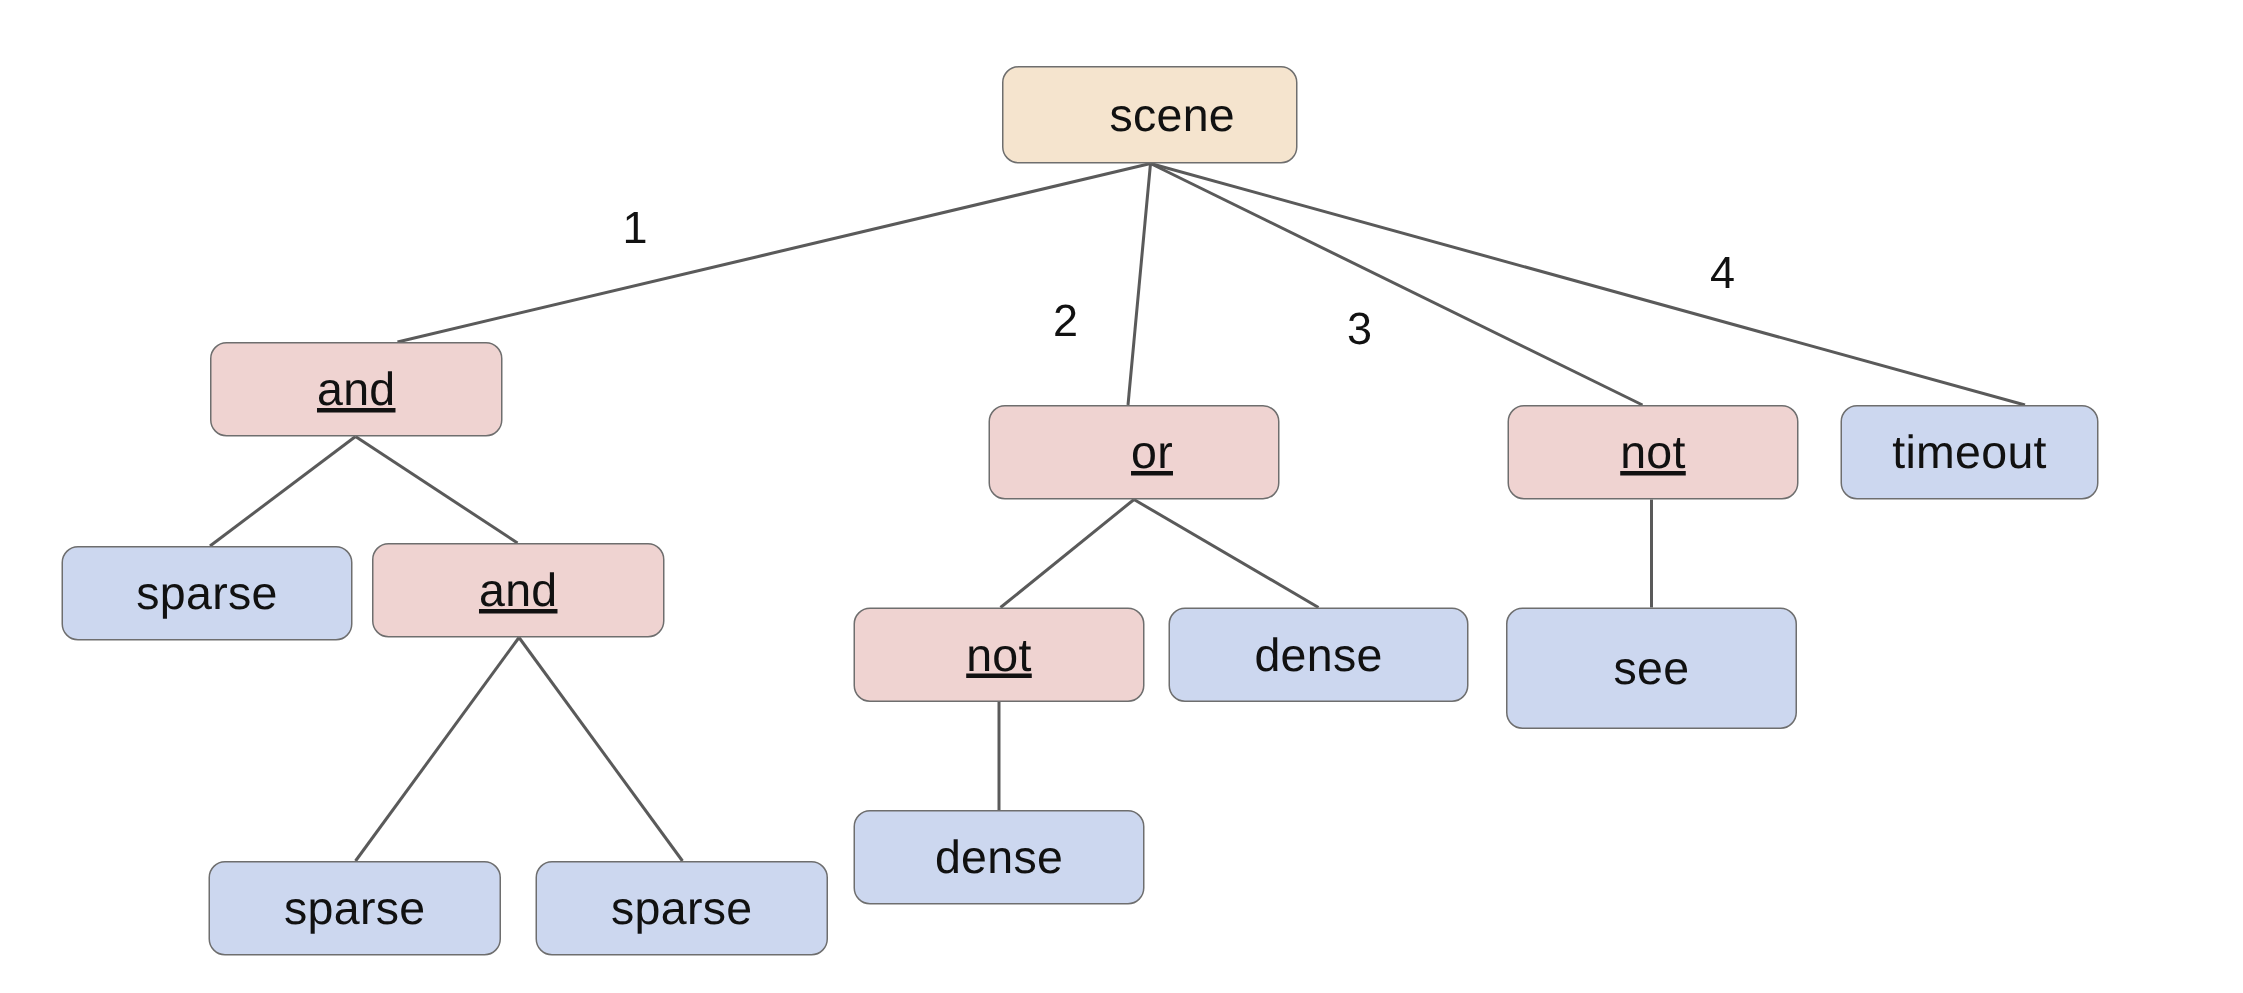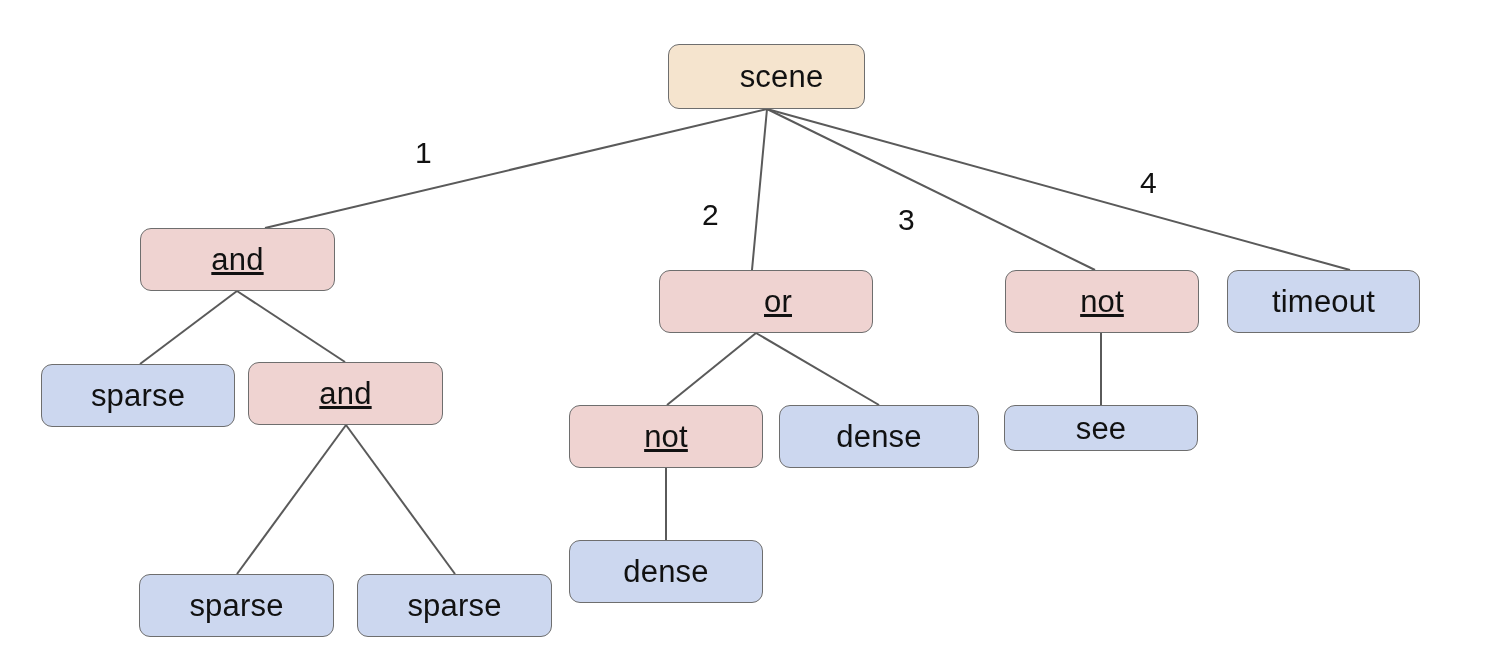--- a/index.html
+++ b/index.html
@@ -62,28 +62,28 @@
       <line x1="346" y1="425" x2="237" y2="574" stroke="#5a5a5a" stroke-width="2"></line>
       <line x1="346" y1="425" x2="455" y2="574" stroke="#5a5a5a" stroke-width="2"></line>
       <line x1="756" y1="333" x2="667" y2="405" stroke="#5a5a5a" stroke-width="2"></line>
       <line x1="756" y1="333" x2="879" y2="405" stroke="#5a5a5a" stroke-width="2"></line>
       <line x1="666" y1="468" x2="666" y2="540" stroke="#5a5a5a" stroke-width="2"></line>
       <line x1="1101" y1="333" x2="1101" y2="405" stroke="#5a5a5a" stroke-width="2"></line>
     </svg>
   <div id="node-layer">
       <div class="node root" style="left: 668px; top: 44px; width: 197px; height: 65px; padding-left: 30px;">scene</div>
       <div class="node op" style="left: 140px; top: 228px; width: 195px; height: 63px;">and</div>
-      <div class="node op" style="left: 659px; top: 270px; width: 214px; height: 63px; padding-left: 24px;">or</div>
+      <div class="node op" style="left: 659px; top: 270px; width: 194px; height: 63px; padding-left: 24px;">or</div>
       <div class="node op" style="left: 1005px; top: 270px; width: 194px; height: 63px;">not</div>
-      <div class="node leaf" style="left: 1227px; top: 270px; width: 193px; height: 63px;">timeout</div>
+      <div class="node leaf" style="left: 1227px; top: 270px; width: 172px; height: 63px;">timeout</div>
       <div class="node leaf" style="left: 41px; top: 364px; width: 194px; height: 63px;">sparse</div>
       <div class="node op" style="left: 248px; top: 362px; width: 195px; height: 63px;">and</div>
       <div class="node op" style="left: 569px; top: 405px; width: 194px; height: 63px;">not</div>
       <div class="node leaf" style="left: 779px; top: 405px; width: 200px; height: 63px;">dense</div>
-      <div class="node leaf" style="left: 1004px; top: 405px; width: 194px; height: 46px;">see</div>
+      <div class="node leaf" style="left: 1004px; top: 405px; width: 194px; height: 81px;">see</div>
       <div class="node leaf" style="left: 139px; top: 574px; width: 195px; height: 63px;">sparse</div>
       <div class="node leaf" style="left: 357px; top: 574px; width: 195px; height: 63px;">sparse</div>
       <div class="node leaf" style="left: 569px; top: 540px; width: 194px; height: 63px;">dense</div>
     </div>
   <div id="label-layer">
       <div class="edge-label" style="left: 415px; top: 138px;">1</div>
       <div class="edge-label" style="left: 702px; top: 200px;">2</div>
       <div class="edge-label" style="left: 898px; top: 205px;">3</div>
       <div class="edge-label" style="left: 1140px; top: 168px;">4</div>
     </div>

